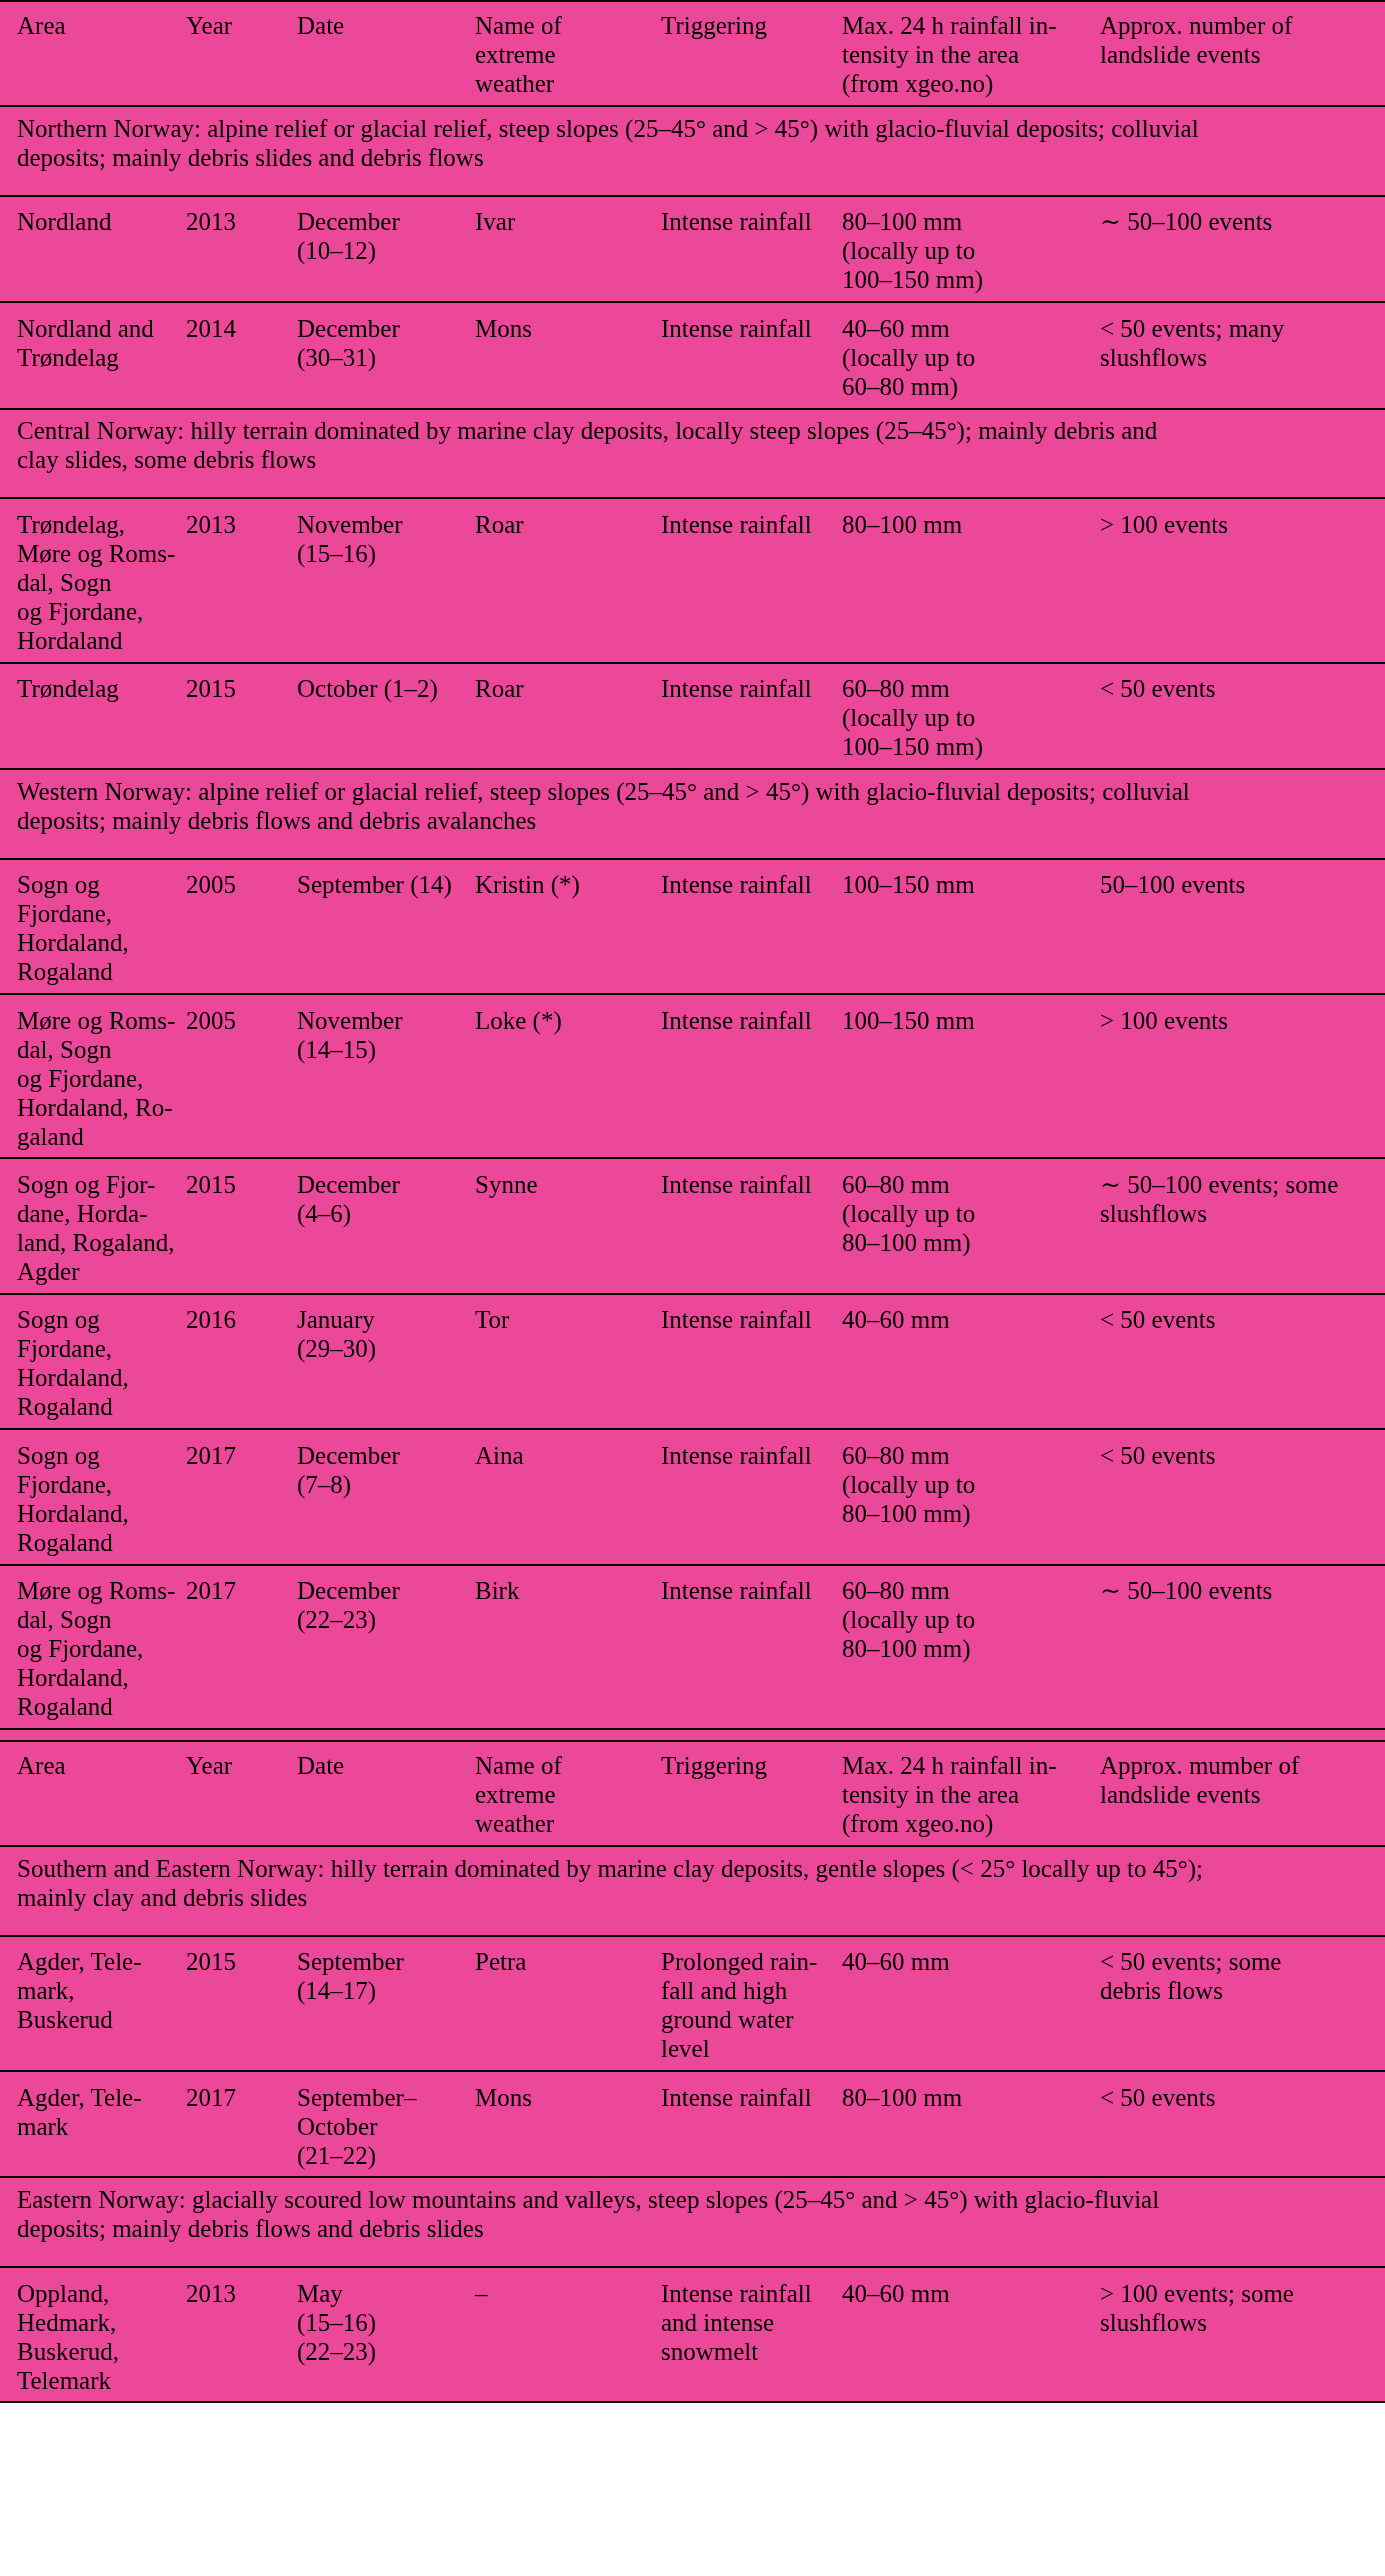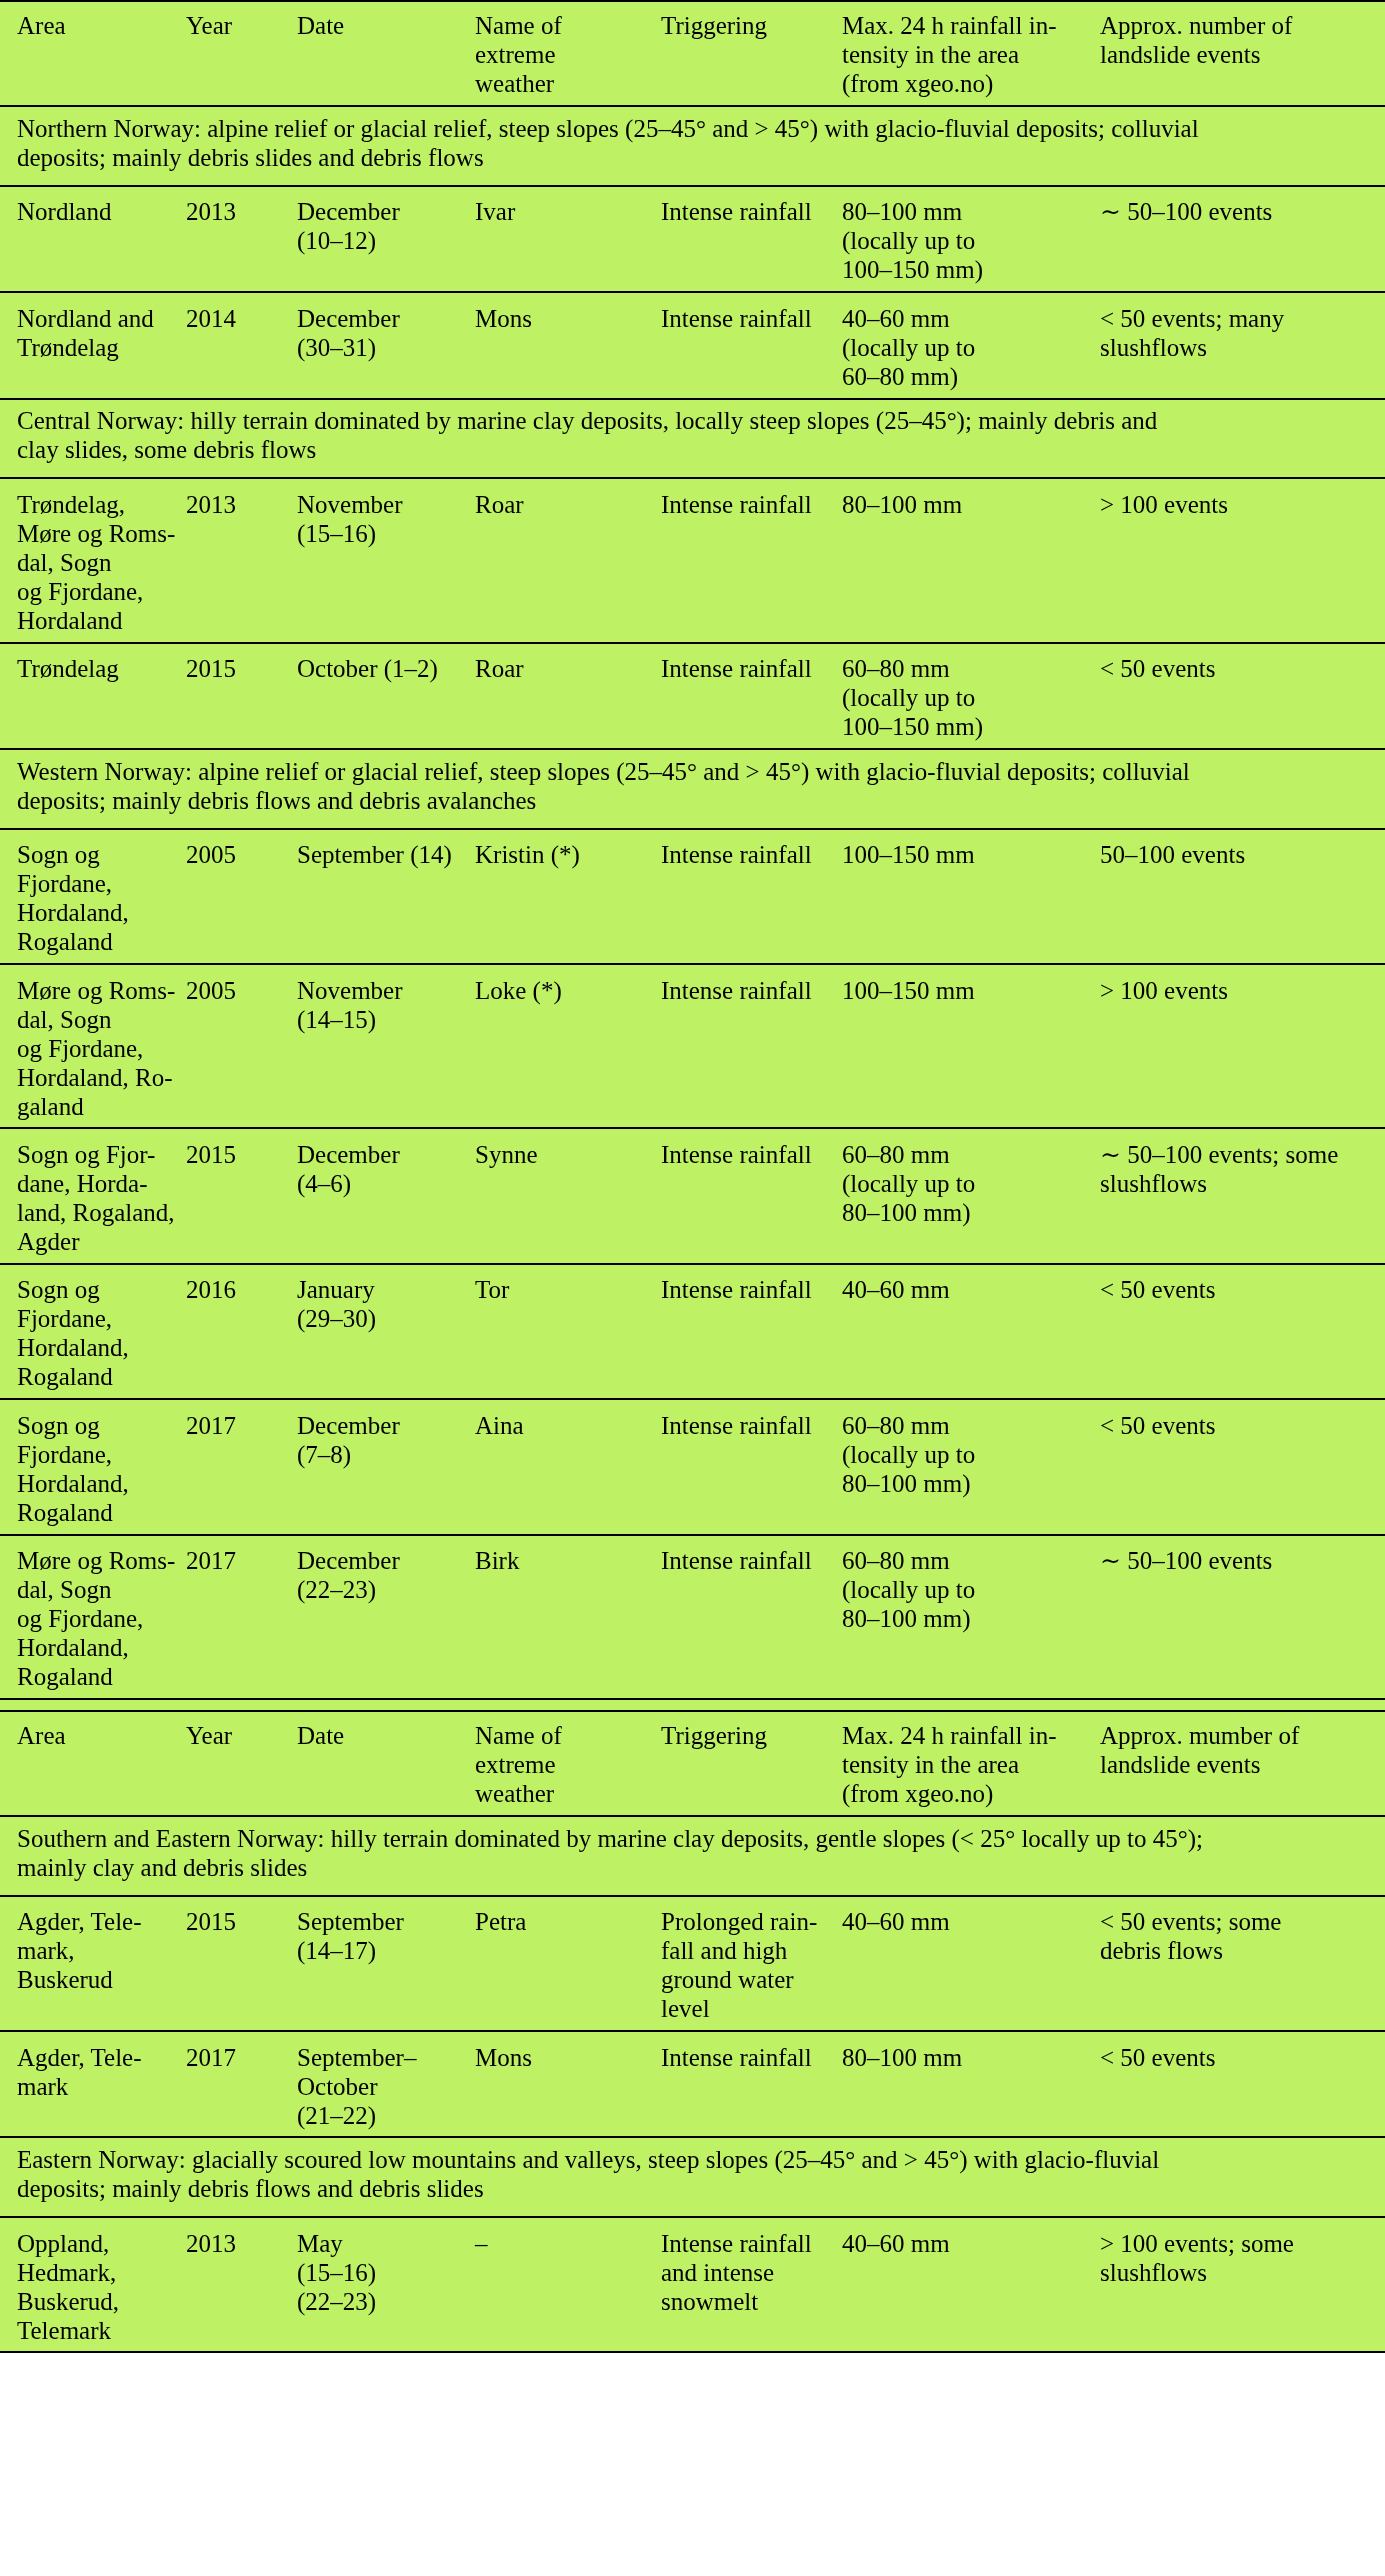--- a/index.html
+++ b/index.html
@@ -2,21 +2,21 @@
 <html style="font-size:10.7px"><head>
 <meta charset="utf-8">
 <style>
   html, body { margin:0; padding:0; background:#ffffff; }
   .page {
     width:1386px;
     font-family:"Liberation Serif","DejaVu Serif",serif;
     font-size:25px;
     line-height:29px;
     color:#000000;
-    background:#bef264;
+    background:#ec4899;
   }
   table.evt {
     border-collapse:collapse;
     table-layout:fixed;
     width:1386px;
     border-top:2.7px solid #000;
     border-bottom:2.7px solid #000;
   }
   table.evt.second { margin-top:10px; }
   col.c1{width:186px} col.c2{width:111px} col.c3{width:178px} col.c4{width:186px}
@@ -24,21 +24,21 @@
   th, td {
     vertical-align:top;
     text-align:left;
     font-weight:normal;
     white-space:pre-line;
     padding:10.7px 9.4px 6.7px 0;
   }
   th { padding:9.4px 9.4px 6.7px 0; }
   th:first-child, td:first-child { padding-left:17px; }
   tbody td { border-top:2.7px solid #000; }
-  tr.note td { padding-top:6.7px; padding-bottom:13px; }
+  tr.note td { padding-top:6.7px; padding-bottom:23px; }
 </style>
 </head>
 <body>
 
 <div class="page">
 
   <table class="evt first">
     <colgroup>
         <col class="c1">
         <col class="c2">

